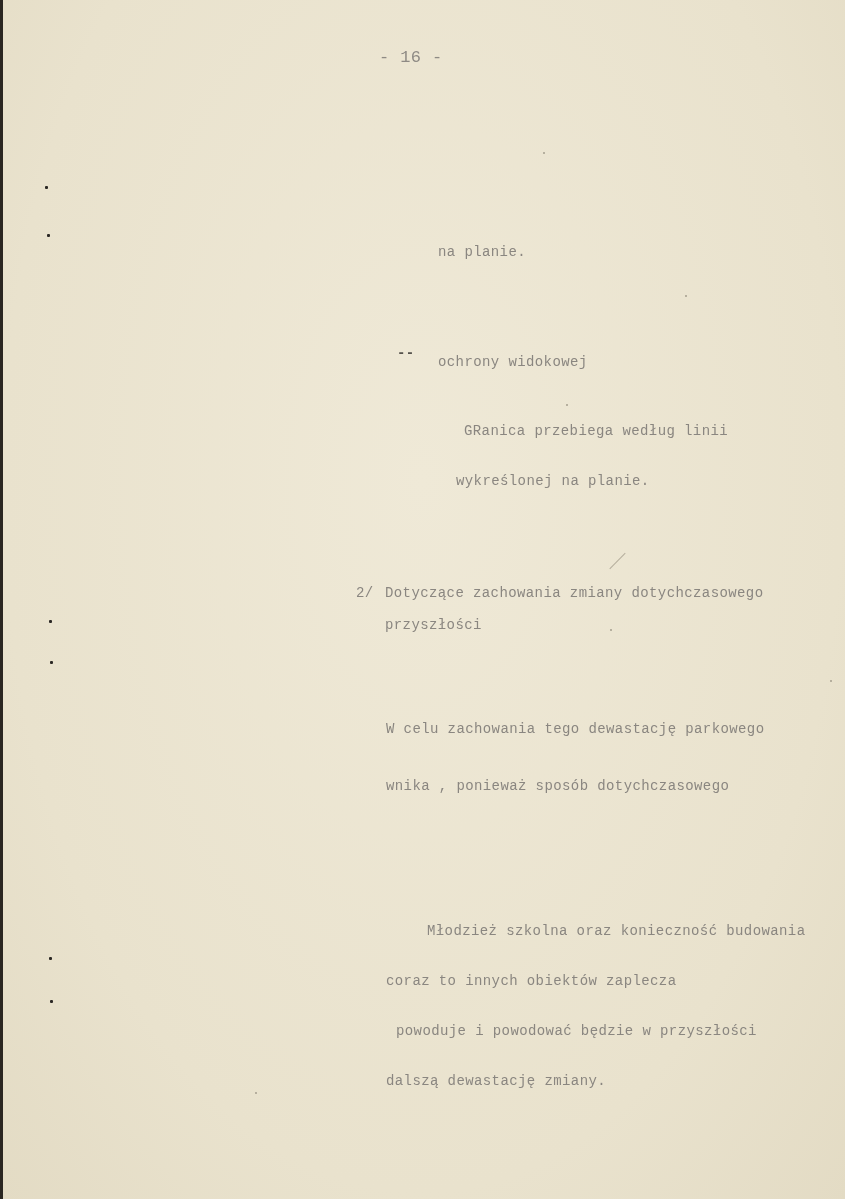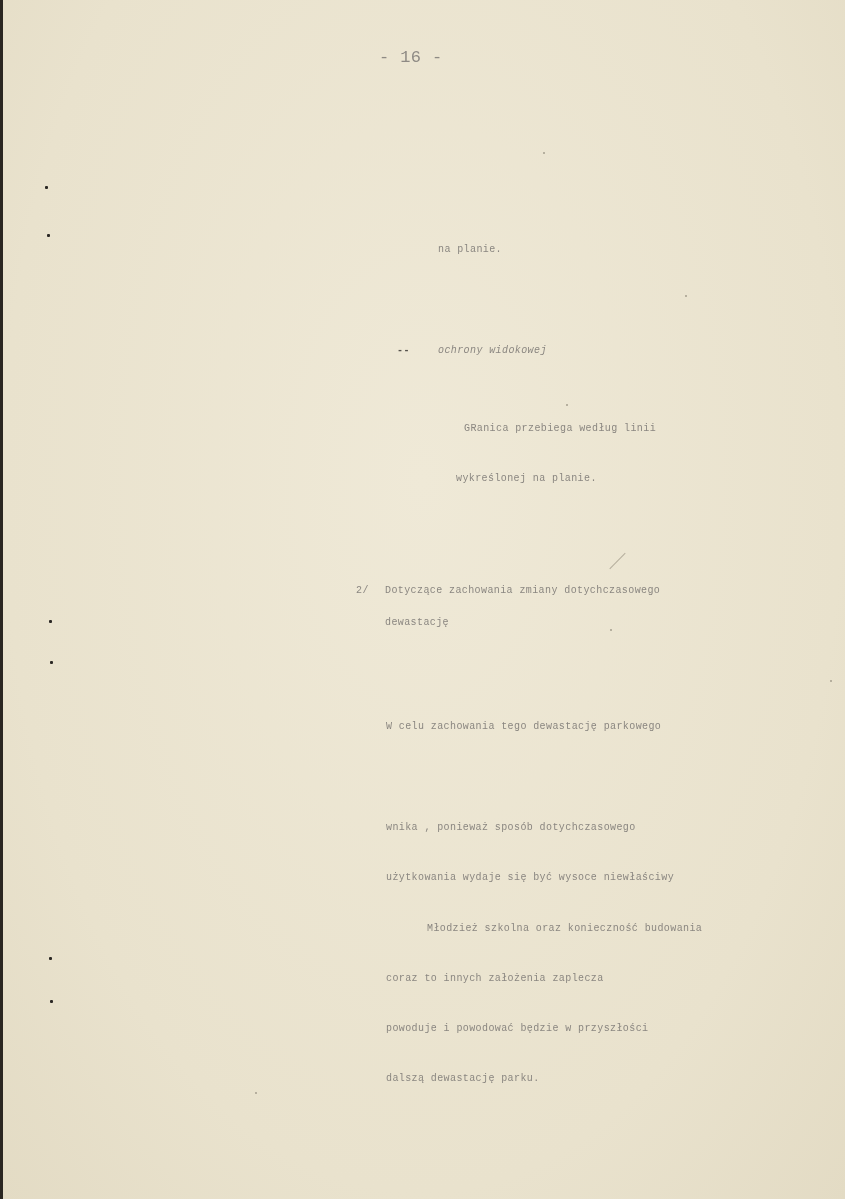--- a/index.html
+++ b/index.html
@@ -12,21 +12,21 @@
     .page {
       position: absolute; left: 0; top: 0; width: 845px; height: 1199px;
       background: radial-gradient(ellipse at 50% 40%, #efe9d7 0%, #e9e2cd 70%, #e3dbc4 100%);
     }
     .edge-left {
       position: absolute; left: 0; top: 0; width: 3px; height: 1199px;
       background: #2a2621;
     }
     .line {
       position: absolute; white-space: pre;
-      font-size: 10px; color: #8a8680;
+      font-size: 14px; color: #8a8680;
       letter-spacing: 0.4px;
     }
     .page-number { font-size: 17px; color: #8e8a84; }
     .dash { color: #55524c; font-weight: bold; }
     .dot {
       position: absolute; width: 3px; height: 3px; background: #2b2824; border-radius: 1px;
     }
     .speck {
       position: absolute; width: 2px; height: 2px; background: #a59e8e; border-radius: 1px;
     }
@@ -54,28 +54,27 @@
   <div class="speck" style="left:610px; top:629px;"></div>
   <div class="speck" style="left:830px; top:680px;"></div>
   <div class="speck" style="left:255px; top:1092px;"></div>
   <div class="slash-mark" style="left:617px; top:550px;"></div>
 
   <div class="line page-number" style="left:379px; top:48px;">- 16 -</div>
 
   <div class="line" style="left:438px; top:244px;">na planie.</div>
 
   <div class="line dash" style="left:397px; top:345px;">--</div>
-  <div class="line" style="left:438px; top:345px;font-style:italic;">ochrony widokowej</div>
+  <div class="line" style="left:438px; top:354px;">ochrony widokowej</div>
   <div class="line" style="left:464px; top:423px;">GRanica przebiega według linii</div>
   <div class="line" style="left:456px; top:473px;">wykreślonej na planie.</div>
 
   <div class="line" style="left:356px; top:585px;">2/</div>
   <div class="line" style="left:385px; top:585px;">Dotyczące zachowania zmiany dotychczasowego</div>
-  <div class="line" style="left:385px; top:617px;">dewastację</div>
+  <div class="line" style="left:385px; top:617px;">przyszłości</div>
 
   <div class="line" style="left:386px; top:721px;">W celu zachowania tego dewastację parkowego</div>
-  <div class="line" style="left:386px; top:822px;">wnika , ponieważ sposób dotychczasowego</div>
-  <div class="line" style="left:386px; top:872px;">użytkowania wydaje się być wysoce niewłaściwy</div>
+  <div class="line" style="left:386px; top:778px;">wnika , ponieważ sposób dotychczasowego</div>
   <div class="line" style="left:386px; top:923px;margin-left:41px;">Młodzież szkolna oraz konieczność budowania</div>
-  <div class="line" style="left:386px; top:973px;">coraz to innych założenia zaplecza</div>
-  <div class="line" style="left:386px; top:1023px;text-align:right;">powoduje i powodować będzie w przyszłości</div>
-  <div class="line" style="left:386px; top:1073px;">dalszą dewastację parku.</div>
+  <div class="line" style="left:386px; top:973px;">coraz to innych obiektów zaplecza</div>
+  <div class="line" style="left:396px; top:1023px;text-align:right;">powoduje i powodować będzie w przyszłości</div>
+  <div class="line" style="left:386px; top:1073px;">dalszą dewastację zmiany.</div>
 </div>
 
 </body></html>

